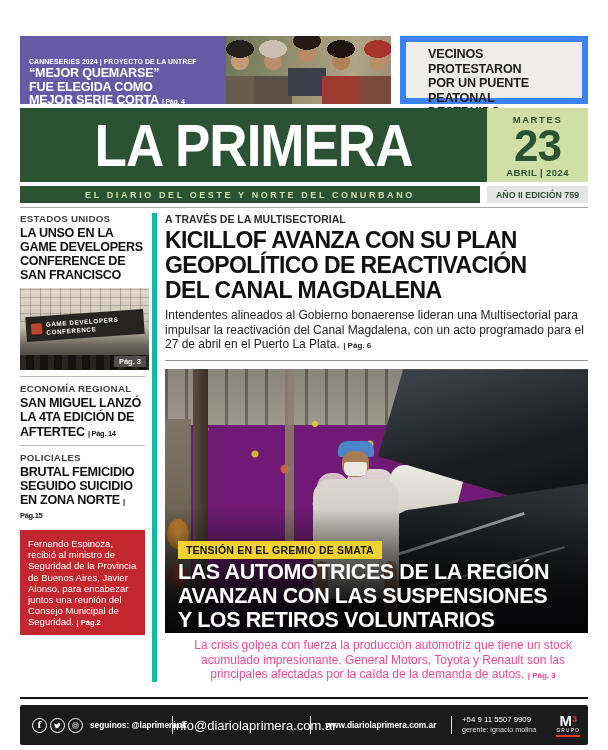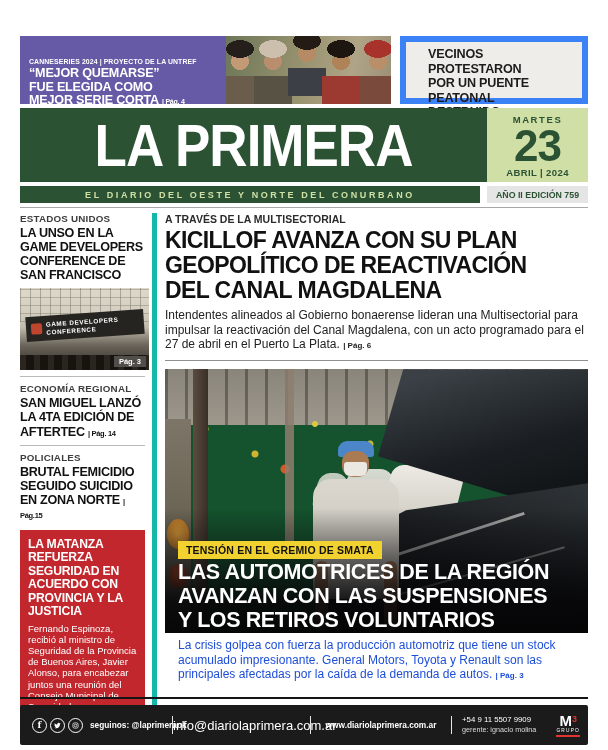--- a/index.html
+++ b/index.html
@@ -70,21 +70,21 @@
   .red-b { font-size:9.5px; line-height:1.18; }
 
   
   .main-kicker { font-size:10.5px; font-weight:bold; color:#2b2b2b; margin-bottom:3px; }
   .main-h { font-size:23px; font-weight:bold; line-height:1.09; letter-spacing:-.6px; color:#111; }
   .deck { font-size:12px; line-height:1.2; color:#222; margin-top:5px; }
   .deck .pref { font-size:8px; }
   .mainrule { border-top:1px solid #8f8f8f; margin:9px 0 8px; }
 
   
-  .photo-main { position:relative; height:264px; overflow:hidden; background:#14532d; }
+  .photo-main { position:relative; height:264px; overflow:hidden; background:#701a75; }
   .pm-ceiling { position:absolute; top:0; left:0; right:0; height:56px;
     background:repeating-linear-gradient(90deg, rgba(35,32,28,.4) 0 3px, transparent 3px 20px),
                linear-gradient(#8a857b,#9d978c); }
   .pm-hangers { position:absolute; top:30px; left:0; right:0; height:80px; background-image:
     radial-gradient(circle at 40px 30px,#d9c93e 0 3px,transparent 4px),
     radial-gradient(circle at 90px 55px,#cdb52f 0 3px,transparent 4px),
     radial-gradient(circle at 150px 25px,#d9c93e 0 2.5px,transparent 3.5px),
     radial-gradient(circle at 205px 45px,#c8b537 0 3px,transparent 4px),
     radial-gradient(circle at 250px 20px,#d9c93e 0 2.5px,transparent 3.5px),
     radial-gradient(circle at 120px 70px,#cf5a2a 0 4px,transparent 5px); }
@@ -116,21 +116,21 @@
   .w-torso { position:absolute; left:0; top:38px; width:86px; height:120px;
     background:linear-gradient(#dbd7cf,#c3bfb6); border-radius:18px 18px 4px 4px; }
   .w-arm-l { position:absolute; left:2px; top:120px; width:13px; height:70px; background:#ab7c55; border-radius:6px; }
   .w-arm-r { position:absolute; right:2px; top:120px; width:13px; height:70px; background:#ab7c55; border-radius:6px; }
   .pm-shade { position:absolute; left:0; right:0; bottom:0; height:125px; z-index:4;
     background:linear-gradient(180deg, rgba(10,10,12,0) 0%, rgba(10,10,12,.55) 40%, rgba(6,6,8,.92) 75%, rgba(4,4,5,.96) 100%); }
   .sm-tag { position:absolute; left:13px; bottom:74px; background:#f2d22e; color:#111;
     font-size:10.5px; font-weight:bold; padding:3px 8px; letter-spacing:.2px; z-index:5; }
   .sm-h { position:absolute; left:0; right:0; bottom:1px; padding:0 4px 0 13px; color:#fff;
     font-size:21.5px; font-weight:bold; line-height:1.12; letter-spacing:-.4px; z-index:5; }
-  .deck2 { margin-top:5px; padding-left:13px; font-size:12px; line-height:1.2; color:#1d4ed8; }
+  .deck2 { margin-top:5px; padding-left:13px; font-size:12px; line-height:1.2; color:#ec4899;text-align:center; }
   .deck2 .pref { font-size:8px; }
 
   
   .botrule { position:absolute; left:20px; top:697px; width:568px; height:2px; background:#141414; }
   .footer { position:absolute; left:20px; top:705px; width:568px; height:40px; background:#1b1b1b;
     display:flex; align-items:center; color:#fff; border-radius:2px; }
   .f1 { width:152px; display:flex; align-items:center; gap:3px; padding-left:12px; box-sizing:border-box; }
   .icn { width:13px; height:13px; border:1px solid #fff; border-radius:50%;
     display:flex; align-items:center; justify-content:center; flex:0 0 auto; }
   .icn svg { width:7px; height:7px; display:block; }
@@ -226,26 +226,20 @@
       <div class="divh"></div>
 
       <div class="story">
         <div class="kicker">POLICIALES</div>
         <div class="lh1"><span class="preline">BRUTAL FEMICIDIO
 SEGUIDO SUICIDIO
 EN ZONA NORTE</span> <span class="pref">| Pág.15</span></div>
       </div>
 
       <div class="redbox">
-        <div class="red-h preline">LA MATANZA
-REFUERZA
-SEGURIDAD EN
-ACUERDO CON
-PROVINCIA Y LA
-JUSTICIA</div>
         <div class="red-b"><span>Fernando Espinoza, recibió al ministro de Seguridad de la Provincia de Buenos Aires, Javier Alonso, para encabezar juntos una reunión del Consejo Municipal de Seguridad.</span> <span class="pref">| Pág.2</span></div>
       </div>
 
     </aside>
 
     <section class="maincol">
 
       <div class="main-kicker">A TRAVÉS DE LA MULTISECTORIAL</div>
       <h1 class="main-h preline" style="margin:0">KICILLOF AVANZA CON SU PLAN
 GEOPOLÍTICO DE REACTIVACIÓN

